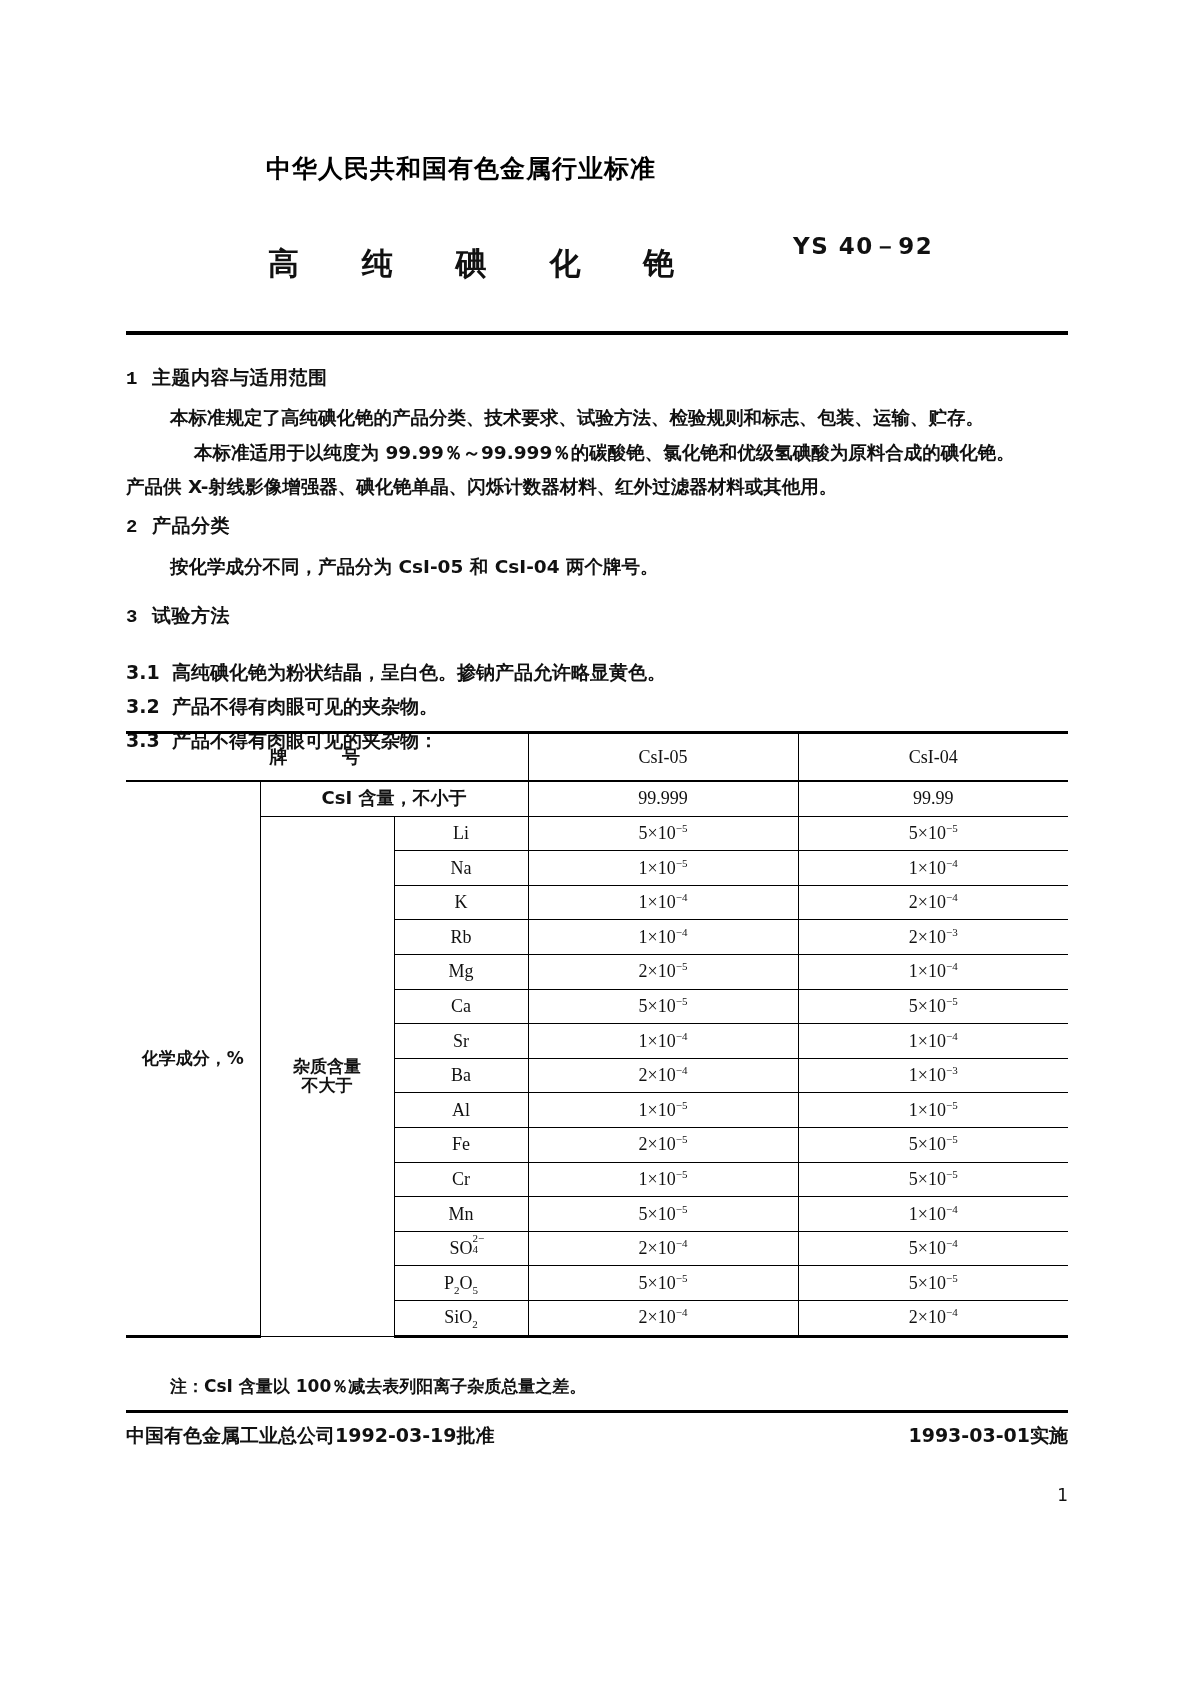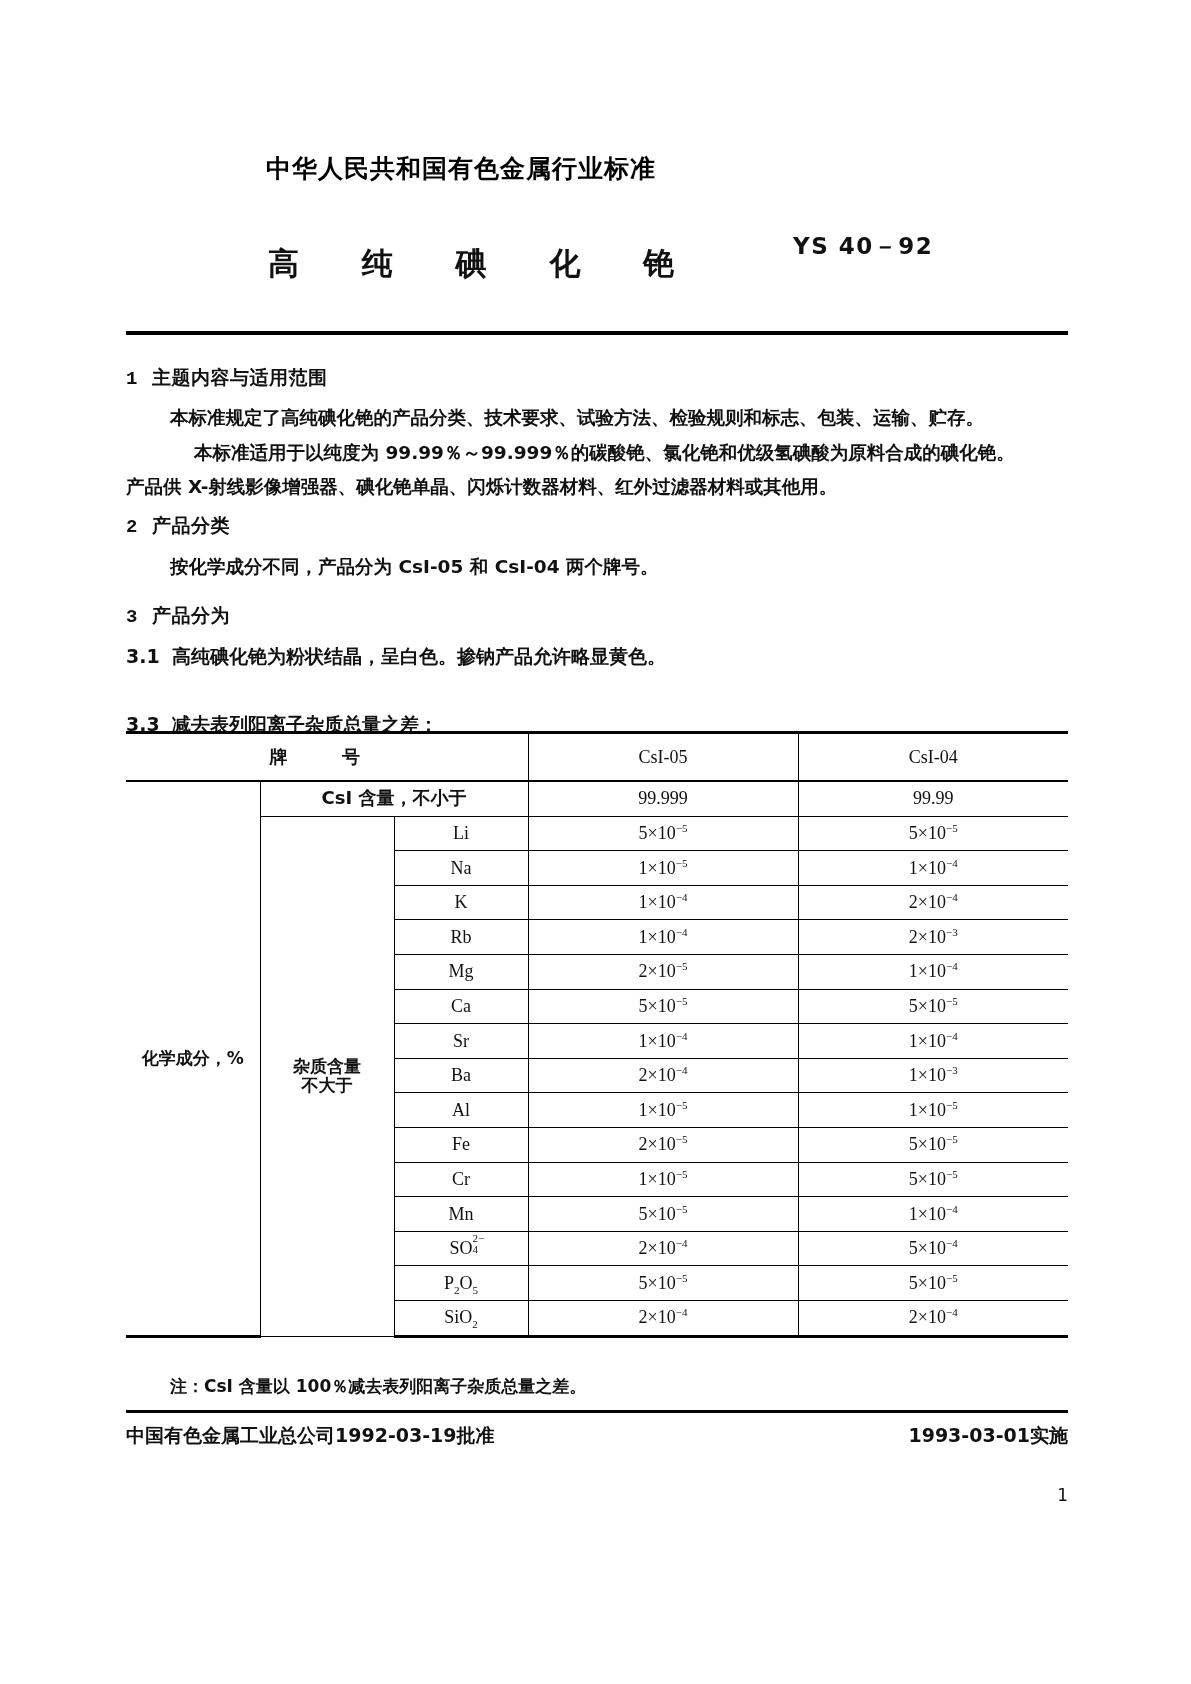--- a/index.html
+++ b/index.html
@@ -87,20 +87,21 @@
     letter-spacing: 0px;
     white-space: nowrap;
     font-weight: bold;
   }
   .clause {
     position: absolute;
     font-family: "DejaVu Sans", "Liberation Sans", sans-serif;
     font-size: 19px;
     font-weight: bold;
     white-space: nowrap;
+    margin-top: 16px;
   }
   .clause .cnum {
     display: inline-block;
     width: 46px;
   }
 
   
   .tbl-wrap {
     position: absolute;
     left: 126px;
@@ -216,27 +217,30 @@
   <div class="para" style="left:170px; top:405px;">本标准规定了高纯碘化铯的产品分类、技术要求、试验方法、检验规则和标志、包装、运输、贮存。</div>
   <div class="para" style="left:170px; top:440px;margin-left:24px;">本标准适用于以纯度为 99.99％～99.999％的碳酸铯、氯化铯和优级氢碘酸为原料合成的碘化铯。</div>
   <div class="para" style="left:126px; top:474px;">产品供 X-射线影像增强器、碘化铯单晶、闪烁计数器材料、红外过滤器材料或其他用。</div>
 
   <div class="sec-head" style="left:126px; top:513px;">
     <span class="sec-num">2</span><span>产品分类</span>
   </div>
   <div class="para" style="left:170px; top:554px;">按化学成分不同，产品分为 CsI-05 和 CsI-04 两个牌号。</div>
 
   <div class="sec-head" style="left:126px; top:603px;">
-    <span class="sec-num">3</span><span>产品分为</span>
+    <span class="sec-num">3</span><span>试验方法</span>
   </div>
   <div class="clause" style="left:126px; top:644px;">
     <span class="cnum">3.1</span><span>高纯碘化铯为粉状结晶，呈白色。掺钠产品允许略显黄色。</span>
   </div>
+  <div class="clause" style="left:126px; top:678px;">
+    <span class="cnum">3.2</span><span>产品不得有肉眼可见的夹杂物。</span>
+  </div>
   <div class="clause" style="left:126px; top:712px;">
-    <span class="cnum">3.3</span><span>减去表列阳离子杂质总量之差：</span>
+    <span class="cnum">3.3</span><span>产品不得有肉眼可见的夹杂物：</span>
   </div>
 
   <div class="tbl-wrap">
     <table class="spec">
       <colgroup>
         <col style="width:134px">
         <col style="width:134px">
         <col style="width:134px">
         <col style="width:270px">
         <col style="width:270px">

